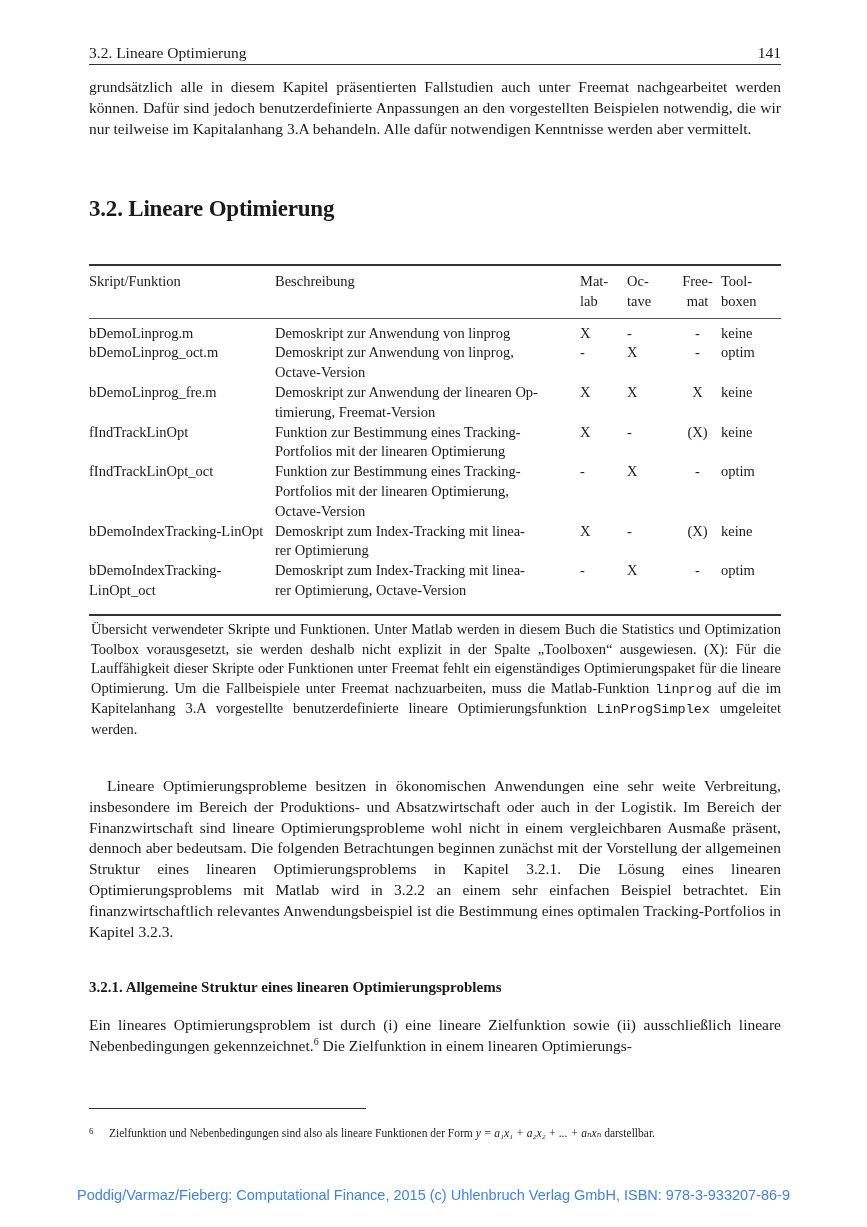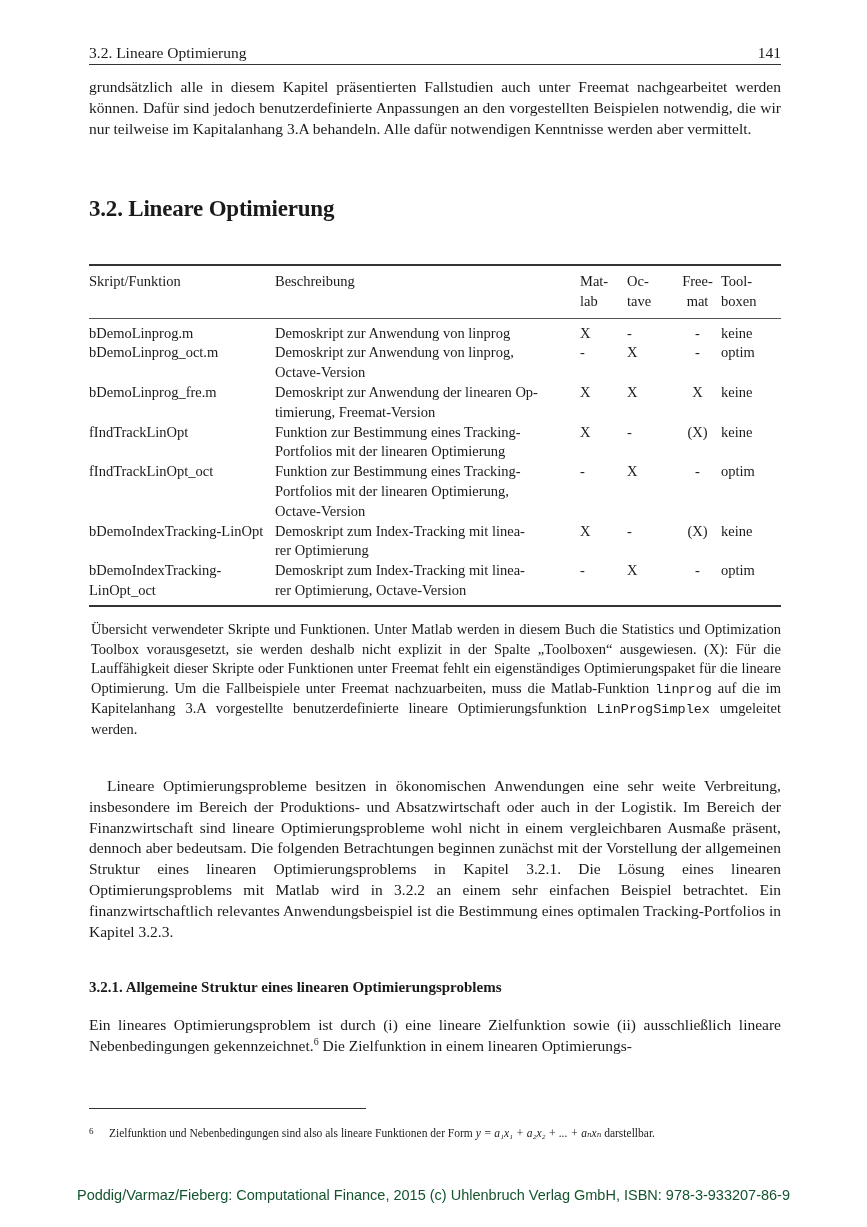--- a/index.html
+++ b/index.html
@@ -35,21 +35,21 @@
   table { border-collapse: collapse; width: 692px; font-size: 14.5px; line-height: 19.8px; }
   td, th { padding: 0; vertical-align: top; text-align: left; font-weight: normal; }
   .col-name { width: 186px; }
   .col-desc { width: 303px; text-align: justify; padding-right: 2px; }
   .col-matlab { width: 47px; }
   .col-octave { width: 47px; }
   .col-freemat { width: 47px; text-align: center; }
   .col-tool { }
   thead th { padding-top: 6px; padding-bottom: 6px; }
   tbody tr:first-child td { padding-top: 5px; }
-  tbody tr:last-child td { padding-bottom: 4px; font-family: Liberation Serif, serif; }
+  tbody tr:last-child td { padding-bottom: 13px; font-family: Liberation Serif, serif; }
   .col-desc .desc-line { display: block; }
 
   .caption {
     position: absolute; top: 620px; left: 0; width: 692px;
     font-size: 14.5px; line-height: 19.6px; display: flex;
   }
   .caption-label { white-space: nowrap; }
   .caption-text { text-align: justify; flex: 1; padding-left: 2px; }
   .mono { font-family: "Liberation Mono", "DejaVu Sans Mono", monospace; font-size: 13.5px; }
 
@@ -70,21 +70,21 @@
     position: absolute; top: 1125px; left: 0; width: 692px;
     font-size: 11.5px; line-height: 16px; display: flex;
   }
   .fn-num { width: 20px; font-size: 9px; vertical-align: top; line-height: 12px; }
   .fn-text { flex: 1; }
   .math { font-style: italic; }
 
   .watermark {
     position: absolute; top: 1187px; left: 0; width: 867px; text-align: center;
     font-family: "Liberation Sans", "DejaVu Sans", sans-serif;
-    font-size: 14.5px; color: #14532d;
+    font-size: 14.5px; color: #3b82f6;
   }
 </style>
 </head>
 <body>
 
 <div class="page">
 
   <div class="running-header">
     <span>3.2.  Lineare Optimierung</span>
     <span>141</span>

